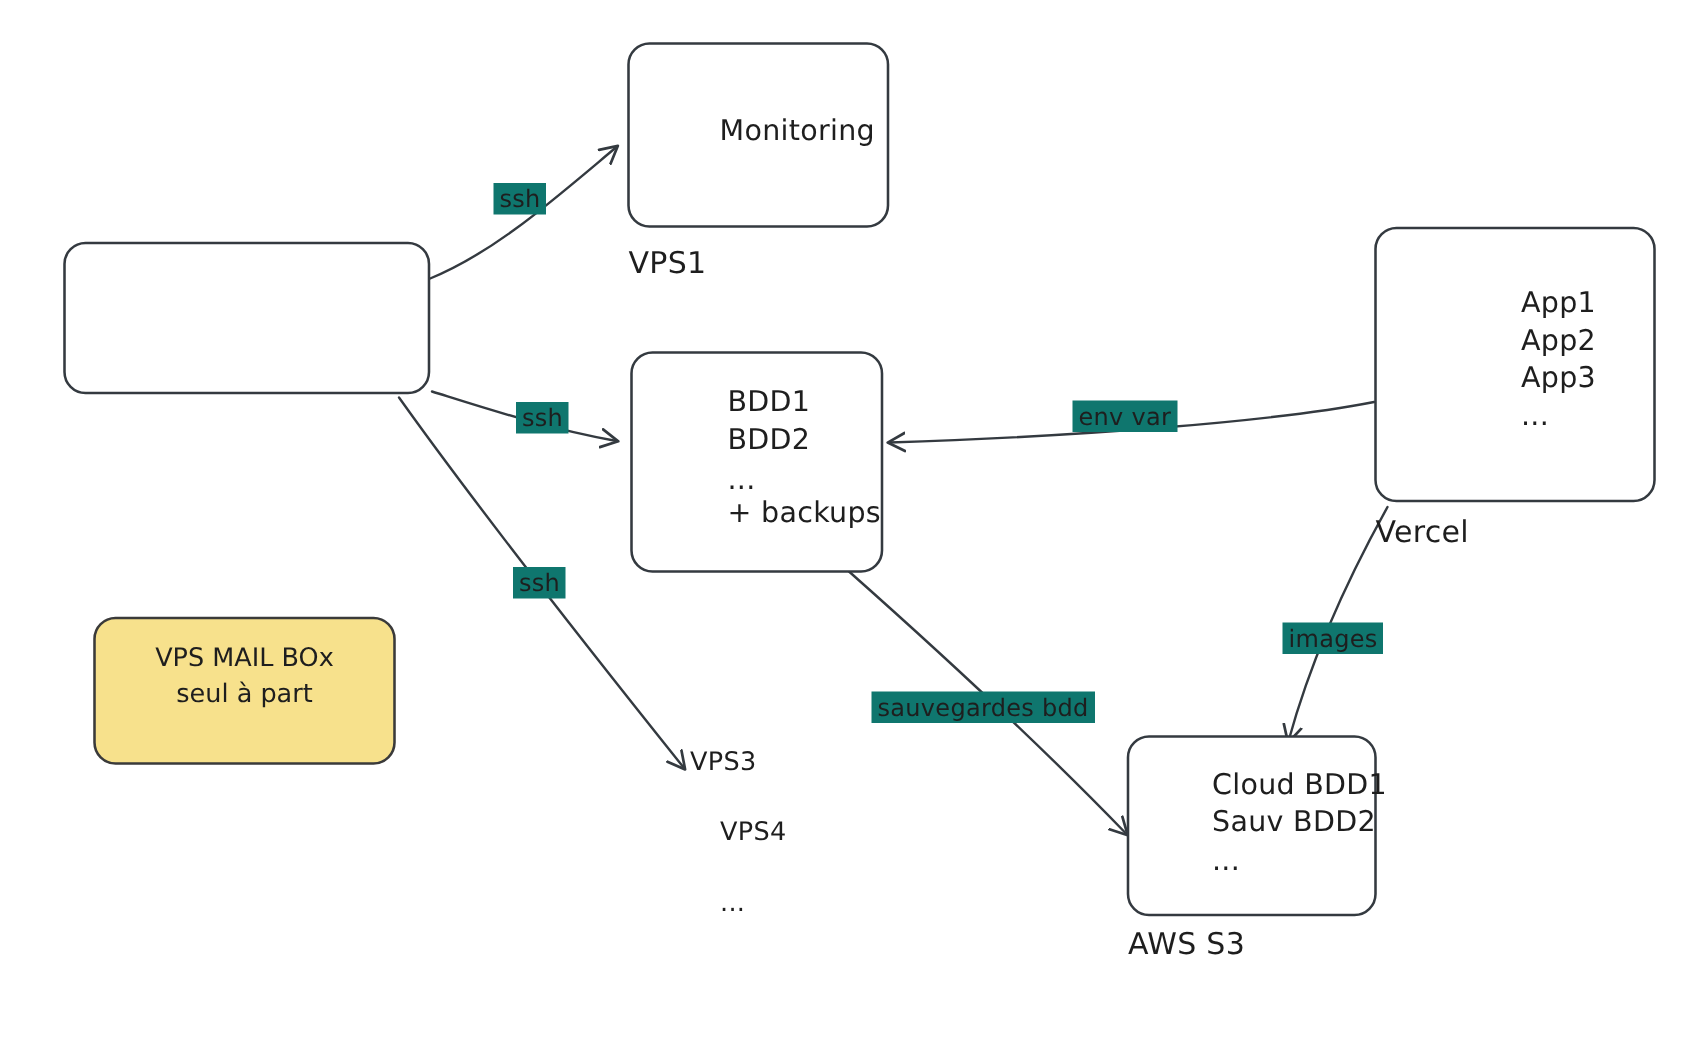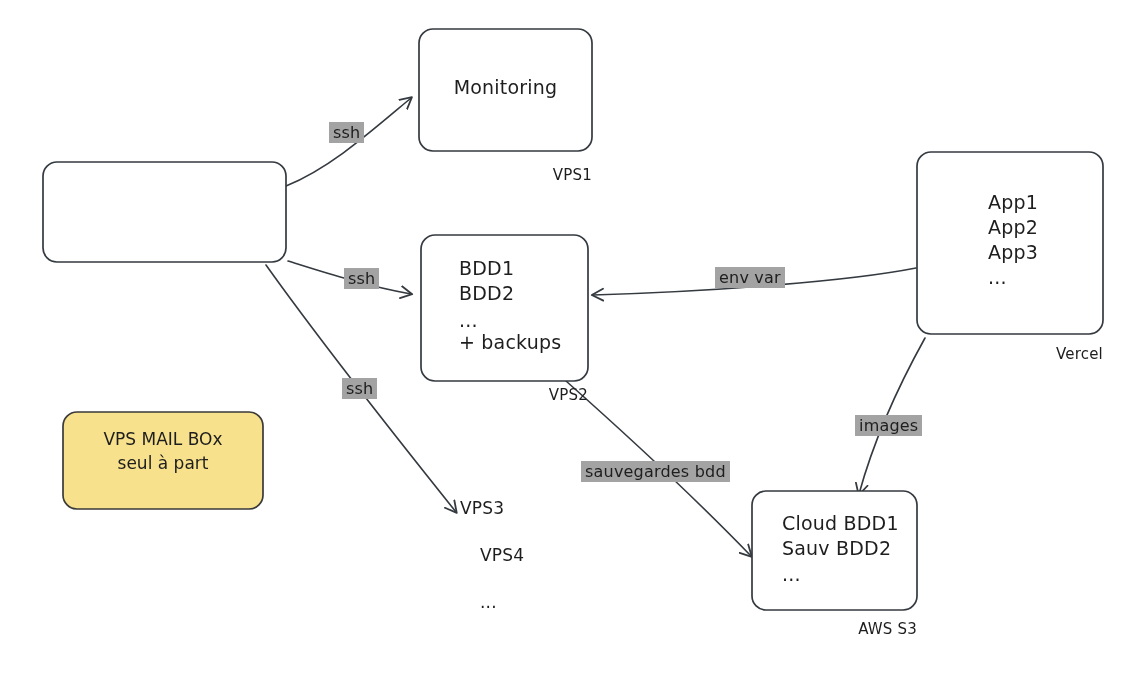--- a/index.html
+++ b/index.html
@@ -30,30 +30,31 @@
   .node-text, .caption, .edge-label, .free-label {
     position: absolute;
     font-family: "DejaVu Sans", sans-serif;
     color: #1e1e1e;
     white-space: pre;
     letter-spacing: 0.2px;
   }
   .node-text {
     font-size: 19px;
     line-height: 26px;
+    padding-left: 26px;
   }
   .caption {
-    font-size: 15px;
+    font-size: 20px;
     line-height: 20px;
-    text-align: right;
+    text-align: left;
   }
   .edge-label {
     font-size: 16px;
     line-height: 19px;
-    background: #a3a3a3;
+    background: #0f766e;
     padding: 1px 4px;
   }
   .free-label {
     font-size: 17px;
     line-height: 20px;
   }
   .sticky-text {
     position: absolute;
     text-align: center;
     font-family: "DejaVu Sans", sans-serif;
@@ -103,21 +104,20 @@
   </svg>
 
 
   <div class="node-text" style="left:419px; top:74px; width:173px; text-align:center;">Monitoring</div>
   <div class="caption" style="left:419px; top:165px; width:173px;">VPS1</div>
 
   <div class="node-text" style="left:459px; top:255px;">BDD1</div>
   <div class="node-text" style="left:459px; top:280px;">BDD2</div>
   <div class="node-text" style="left:459px; top:307px;">...</div>
   <div class="node-text" style="left:459px; top:329px;">+ backups</div>
-  <div class="caption" style="left:421px; top:385px; width:167px;">VPS2</div>
 
   <div class="node-text" style="left:988px; top:189px;">App1</div>
   <div class="node-text" style="left:988px; top:214px;">App2</div>
   <div class="node-text" style="left:988px; top:239px;">App3</div>
   <div class="node-text" style="left:988px; top:264px;">...</div>
   <div class="caption" style="left:917px; top:344px; width:186px;">Vercel</div>
 
   <div class="node-text" style="left:782px; top:510px;">Cloud BDD1</div>
   <div class="node-text" style="left:782px; top:535px;">Sauv BDD2</div>
   <div class="node-text" style="left:782px; top:561px;">...</div>

